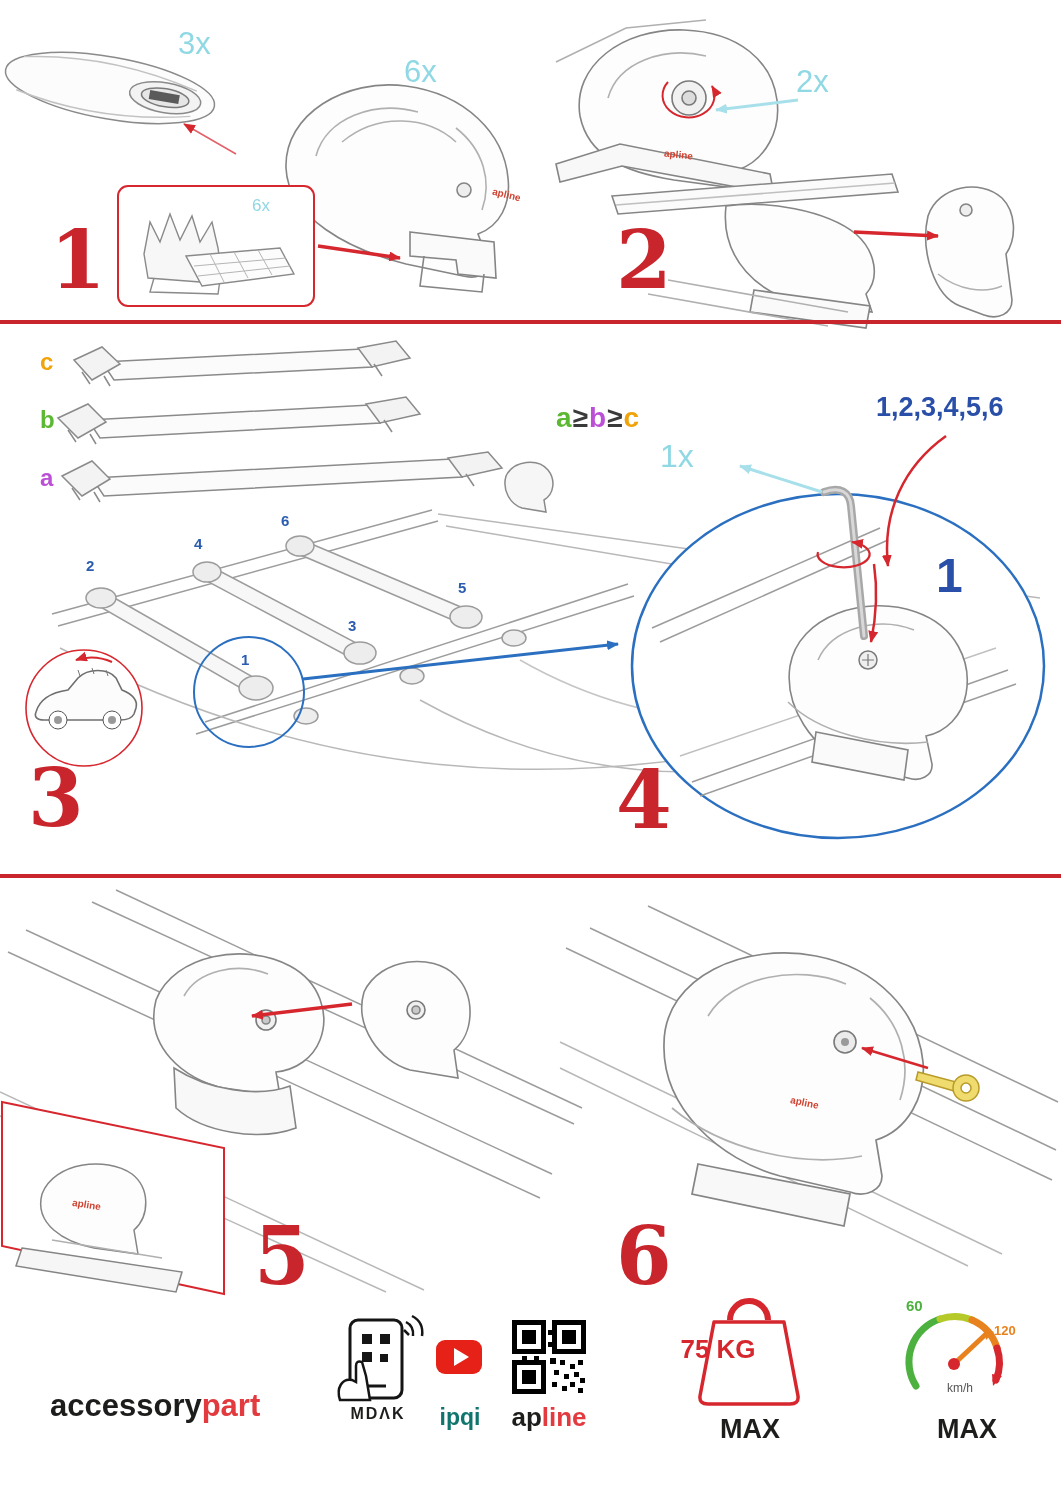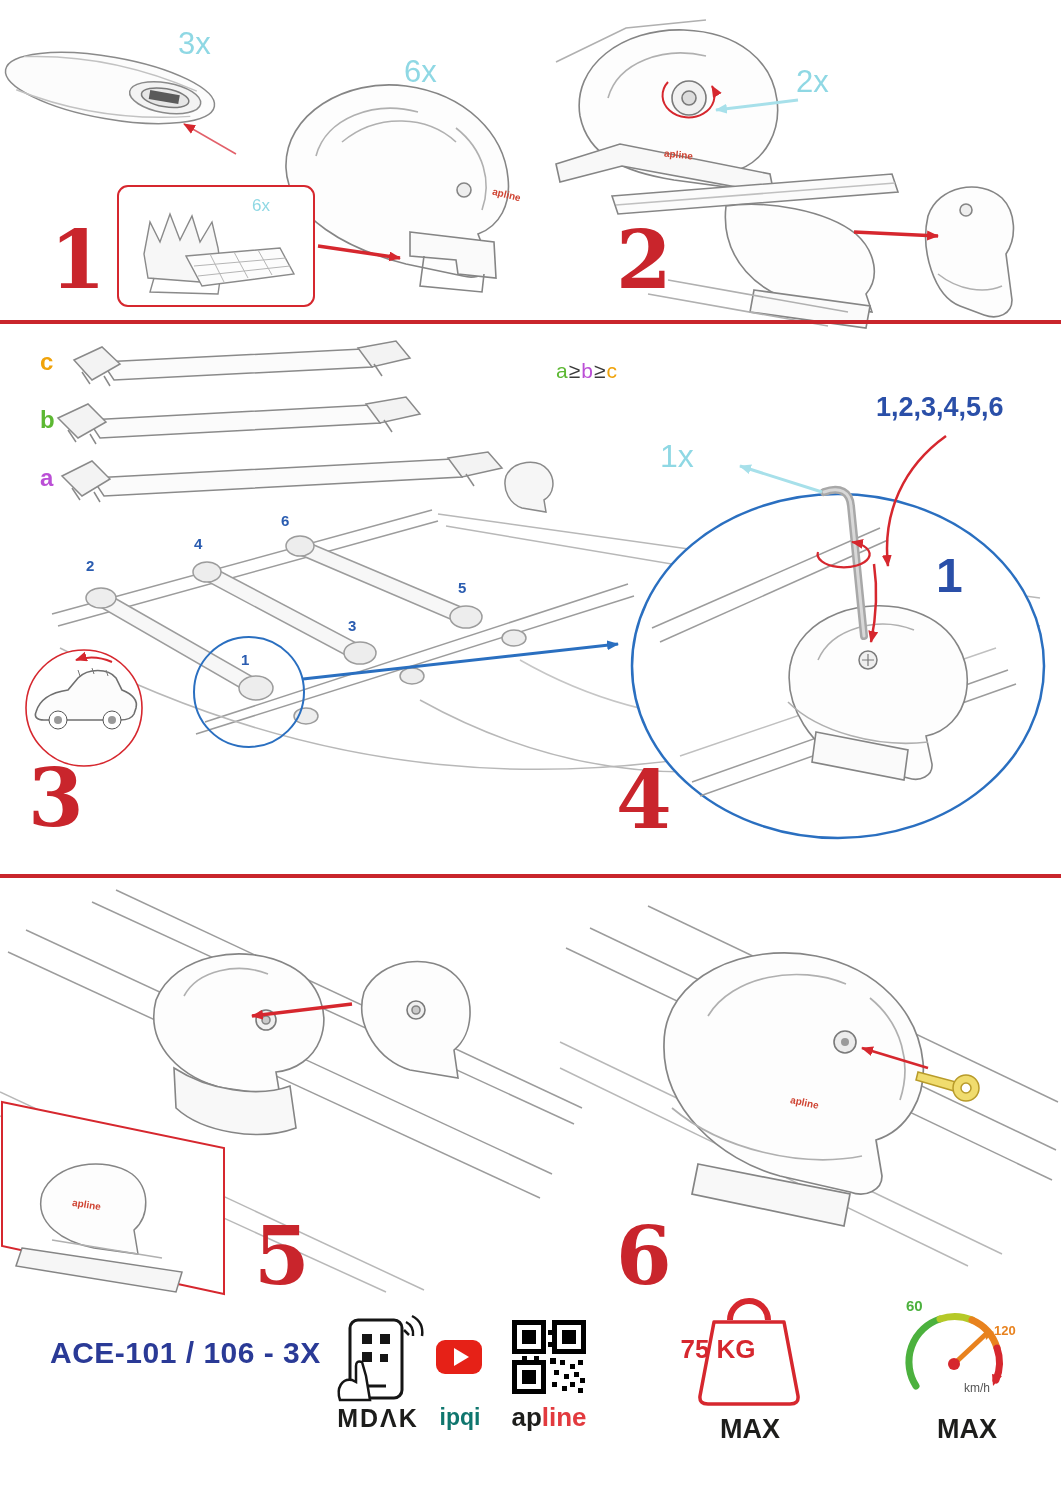--- a/index.html
+++ b/index.html
@@ -6,21 +6,21 @@
   .page{position:relative;width:1061px;height:1500px;background:#fff;overflow:hidden;
         font-family:"Liberation Sans",sans-serif;}
   .art{position:absolute;left:0;top:0;z-index:1;}
   .t{position:absolute;z-index:3;white-space:nowrap;line-height:1;}
   .divider{position:absolute;left:0;width:1061px;height:4px;background:#c9252c;z-index:2;}
   .stepnum{font-family:"DejaVu Serif",serif;font-weight:700;font-size:80px;color:#c9252c;}
   .qty{color:#8fd8e4;font-size:31px;font-weight:400;}
   .qty-sm{color:#8fd8e4;font-size:17px;font-weight:400;}
   .pos{color:#2a5cb0;font-size:15px;font-weight:700;}
   .blue-big{color:#2a4fa8;font-weight:700;text-align:right;}
-  .ineq{font-size:21px;font-weight:400;letter-spacing:1px;}
+  .ineq{font-size:28px;font-weight:700;letter-spacing:1px;margin-top:44px;}
   .logo-sm{color:#cf4433;font-size:10px;font-weight:700;z-index:3;position:absolute;}
   .ctr{text-align:center;}
 </style>
 </head>
 <body>
 
 <div class="page">
 
 <svg class="art" width="1061" height="1500" viewBox="0 0 1061 1500" xmlns="http://www.w3.org/2000/svg">
   <defs>
@@ -330,31 +330,33 @@
 <div class="t pos" style="left:458px;top:580px;">5</div>
 
 <div class="t blue-big" style="left:876px;top:394px;font-size:27px;">1,2,3,4,5,6</div>
 <div class="t blue-big" style="left:936px;top:552px;font-size:48px;">1</div>
 
 <div class="t logo-sm" style="left:492px;top:190px;transform:rotate(14deg);">apline</div>
 <div class="t logo-sm" style="left:664px;top:150px;transform:rotate(6deg);">apline</div>
 <div class="t logo-sm" style="left:72px;top:1200px;transform:rotate(9deg);">apline</div>
 <div class="t logo-sm" style="left:790px;top:1098px;transform:rotate(12deg);">apline</div>
 
-<div class="t" style="left:50px;top:1338px;font-size:30px;font-weight:700;color:#2a3a96;letter-spacing:0.5px;">ACE-101 / 106 - 3X</div>
-
-
-<div class="t ctr" style="left:336px;top:1406px;width:84px;font-size:25px;font-weight:600;letter-spacing:2px;color:#1d1d1b;">MDΛK</div>
+
+<div class="t" style="left:50px;top:1390px;font-size:31px;font-weight:700;">
+  <span style="color:#1d1d1b;">accessory</span><span style="color:#e23a3e;">part</span>
+</div>
+
+<div class="t ctr" style="left:336px;top:1406px;width:84px;font-size:16px;font-weight:600;letter-spacing:2px;color:#1d1d1b;">MDΛK</div>
 <div class="t ctr" style="left:432px;top:1406px;width:56px;font-size:23px;font-weight:600;color:#0f766e;">ipqi</div>
 
 <div class="t ctr" style="left:498px;top:1404px;width:102px;font-size:26px;font-weight:700;">
   <span style="color:#1d1d1b;text-align:right;">ap</span><span style="color:#e23a3e;">line</span>
 </div>
 
 <div class="t ctr" style="left:672px;top:1336px;width:92px;font-size:26px;font-weight:600;color:#d6272e;">75 KG</div>
 <div class="t ctr" style="left:698px;top:1416px;width:104px;font-size:27px;font-weight:700;color:#1d1d1b;">MAX</div>
 
 <div class="t" style="left:906px;top:1298px;font-size:15px;font-weight:700;color:#4cb13e;">60</div>
 <div class="t" style="left:994px;top:1324px;font-size:13px;font-weight:700;color:#e8821e;">120</div>
-<div class="t ctr" style="left:930px;top:1382px;width:60px;font-size:12px;color:#555;text-align:right;">km/h</div>
+<div class="t ctr" style="left:930px;top:1382px;width:60px;font-size:12px;color:#555;">km/h</div>
 <div class="t ctr" style="left:912px;top:1416px;width:110px;font-size:27px;font-weight:700;color:#1d1d1b;">MAX</div>
 
 </div>
 
 </body></html>

